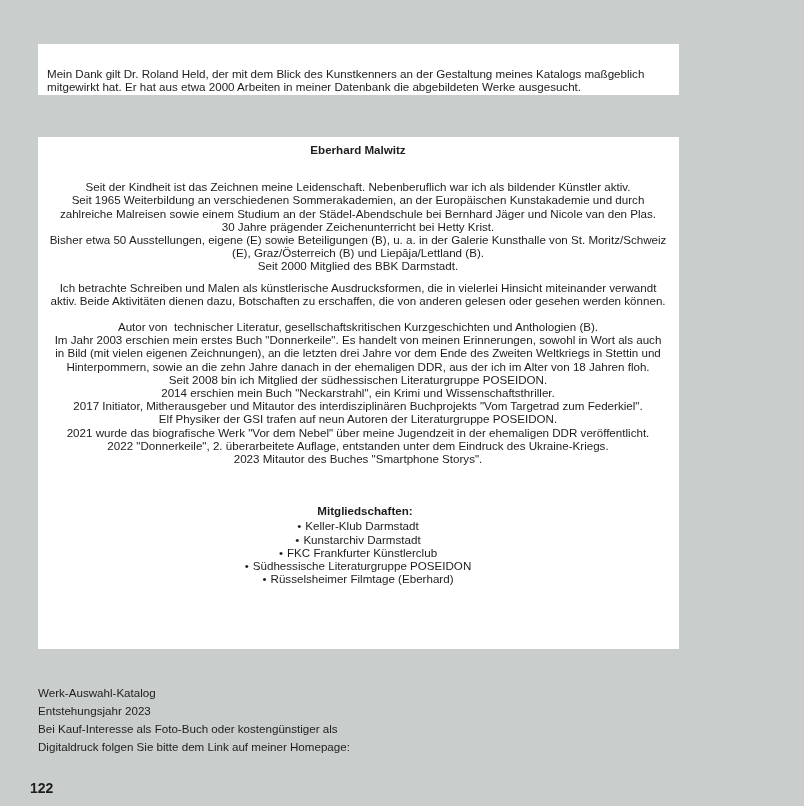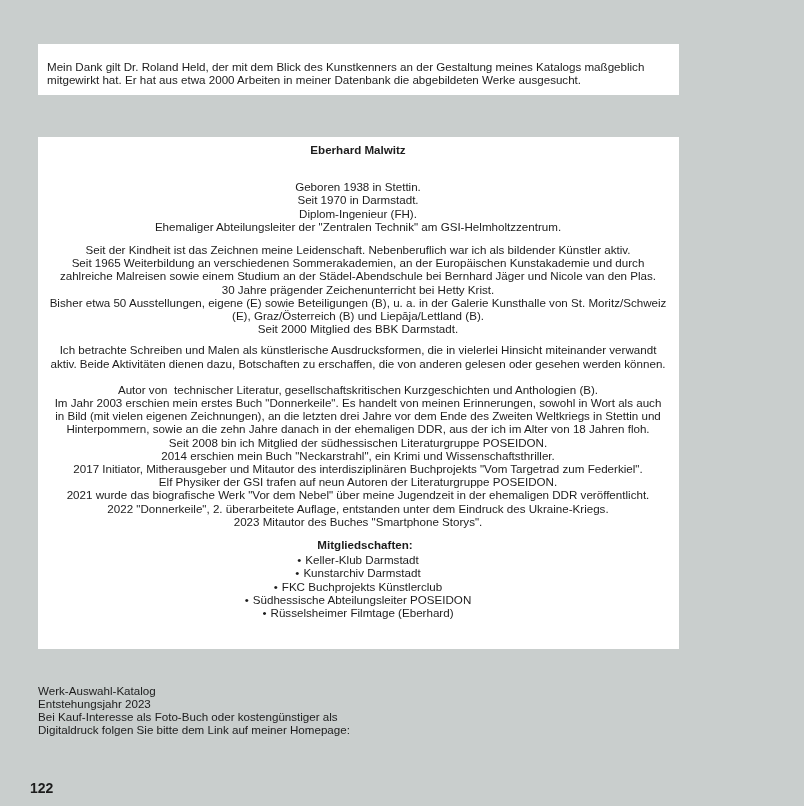--- a/index.html
+++ b/index.html
@@ -18,49 +18,49 @@
     position: absolute;
     left: 38px;
     width: 641px;
     background: #ffffff;
     box-sizing: border-box;
     overflow: hidden;
   }
   .thanks-box {
     top: 44px;
     height: 51px;
-    padding: 16px 10px 0 9px;
+    padding: 23px 10px 0 9px;
   }
   .bio-box {
     top: 137px;
     height: 512px;
     padding: 6px 10px 0 9px;
     text-align: center;
   }
   .pre { white-space: pre-wrap; }
   .artist-name {
     font-weight: bold;
     margin: 0 0 24px 0;
   }
   .para { margin: 0; }
   .para-1 { margin-bottom: 10px; }
   .para-2 { margin-bottom: 8px; }
   .para-3 { margin-bottom: 13px; }
-  .para-4 { margin-bottom: 10px; }
+  .para-4 { margin-bottom: 39px; }
   .memberships-heading {
     font-weight: bold;
     margin: 0 0 2px 14px;
   }
   .membership-row { display: block; }
   .bullet { margin-right: 4px; }
   .catalog-info {
     position: absolute;
     left: 38px;
     top: 684px;
-    line-height: 13px;
+    line-height: 18px;
   }
   .page-number {
     position: absolute;
     left: 30px;
     top: 746px;
     font-weight: bold;
     font-size: 14px;
     margin-top: 36px;
   }
 </style>
@@ -70,24 +70,20 @@
 <div class="page">
 
   <div class="panel thanks-box">
     <div class="pre">Mein Dank gilt Dr. Roland Held, der mit dem Blick des Kunstkenners an der Gestaltung meines Katalogs maßgeblich
 mitgewirkt hat. Er hat aus etwa 2000 Arbeiten in meiner Datenbank die abgebildeten Werke ausgesucht.</div>
   </div>
 
   <div class="panel bio-box">
     <div class="artist-name">Eberhard Malwitz</div>
 
-    <div class="pre para para-1">Geboren 1938 in Stettin.
-Seit 1970 in Darmstadt.
-Diplom-Ingenieur (FH).
-Ehemaliger Abteilungsleiter der "Zentralen Technik" am GSI-Helmholtzzentrum.</div>
     <div class="pre para para-2">Seit der Kindheit ist das Zeichnen meine Leidenschaft. Nebenberuflich war ich als bildender Künstler aktiv.
 Seit 1965 Weiterbildung an verschiedenen Sommerakademien, an der Europäischen Kunstakademie und durch
 zahlreiche Malreisen sowie einem Studium an der Städel-Abendschule bei Bernhard Jäger und Nicole van den Plas.
 30 Jahre prägender Zeichenunterricht bei Hetty Krist.
 Bisher etwa 50 Ausstellungen, eigene (E) sowie Beteiligungen (B), u. a. in der Galerie Kunsthalle von St. Moritz/Schweiz
 (E), Graz/Österreich (B) und Liepāja/Lettland (B).
 Seit 2000 Mitglied des BBK Darmstadt.</div>
     <div class="pre para para-3">Ich betrachte Schreiben und Malen als künstlerische Ausdrucksformen, die in vielerlei Hinsicht miteinander verwandt
 aktiv. Beide Aktivitäten dienen dazu, Botschaften zu erschaffen, die von anderen gelesen oder gesehen werden können.</div>
     <div class="pre para para-4">Autor von  technischer Literatur, gesellschaftskritischen Kurzgeschichten und Anthologien (B).
@@ -104,24 +100,24 @@
 
     <div class="memberships-heading">Mitgliedschaften:</div>
     <div>
       <div class="membership-row">
         <span class="bullet">•</span><span>Keller-Klub Darmstadt</span>
       </div>
       <div class="membership-row">
         <span class="bullet">•</span><span>Kunstarchiv Darmstadt</span>
       </div>
       <div class="membership-row">
-        <span class="bullet">•</span><span>FKC Buchprojekts Künstlerclub</span>
+        <span class="bullet">•</span><span>FKC Frankfurter Künstlerclub</span>
       </div>
       <div class="membership-row">
-        <span class="bullet">•</span><span>Südhessische Abteilungsleiter POSEIDON</span>
+        <span class="bullet">•</span><span>Südhessische Literaturgruppe POSEIDON</span>
       </div>
       <div class="membership-row">
         <span class="bullet">•</span><span>Rüsselsheimer Filmtage (Eberhard)</span>
       </div>
     </div>
   </div>
 
   <div class="catalog-info">
     <div class="pre">Werk-Auswahl-Katalog
 Entstehungsjahr 2023

